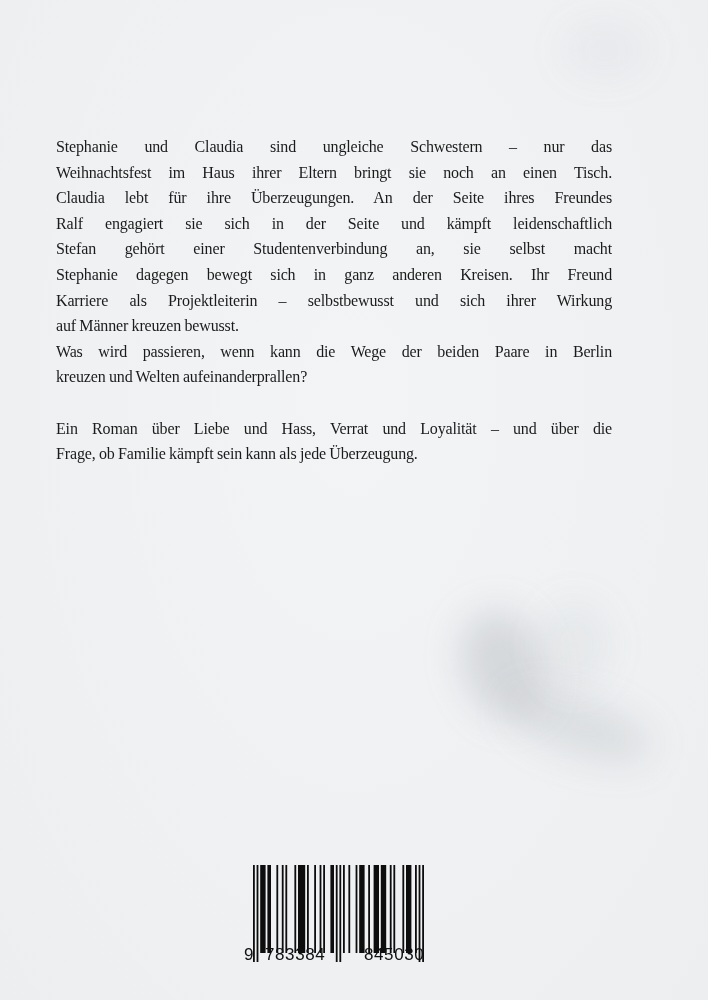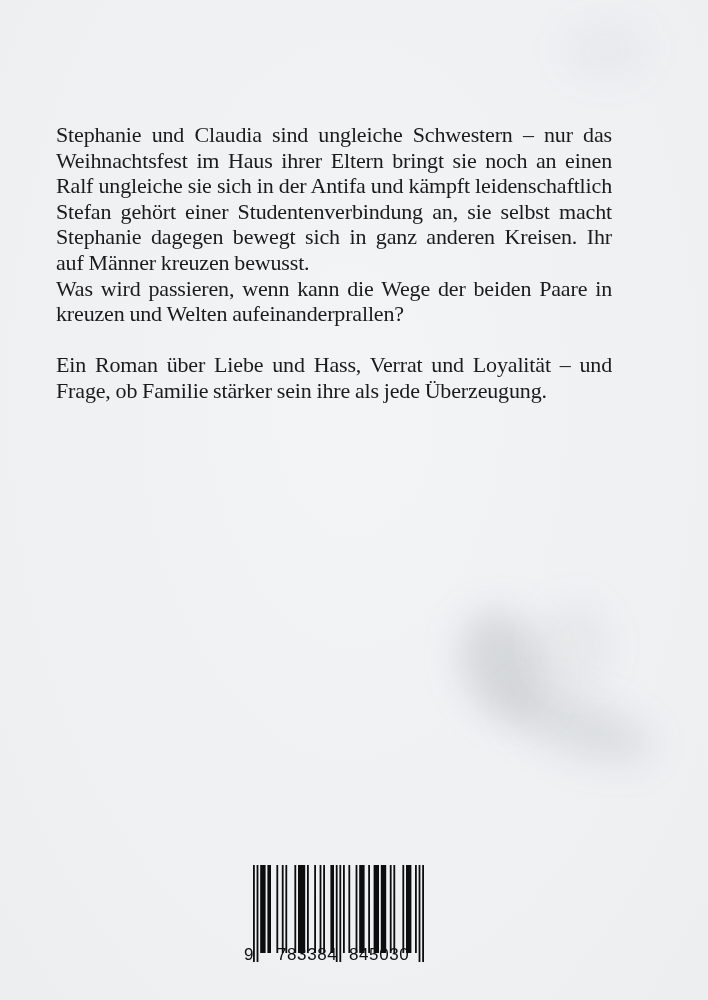--- a/index.html
+++ b/index.html
@@ -14,22 +14,22 @@
   .shadow {
     position: absolute; pointer-events: none;
     filter: blur(18px);
   }
   .shadow.s1 { left: 462px; top: 610px; width: 80px; height: 110px; border-radius: 45% 50% 40% 55%; background: rgba(120,124,130,0.22); transform: rotate(-12deg); }
   .shadow.s2 { left: 505px; top: 700px; width: 150px; height: 55px; border-radius: 50%; background: rgba(120,124,130,0.16); transform: rotate(18deg); }
   .shadow.s3 { left: 540px; top: 600px; width: 70px; height: 90px; border-radius: 50%; background: rgba(120,124,130,0.07); }
   .shadow.s4 { left: 560px; top: 20px; width: 90px; height: 60px; border-radius: 50%; background: rgba(120,124,130,0.05); }
 
   .blurb {
-    position: absolute; left: 56px; top: 122px; width: 556px;
-    font-size: 22px; line-height: 25.6px;
+    position: absolute; left: 56px; top: 134px; width: 556px;
+    font-size: 16px; line-height: 25.6px;
     letter-spacing: -0.15px; word-spacing: -0.5px;
   }
   .line { display: block; height: 25.6px; white-space: nowrap; }
   .line.j { text-align: justify; text-align-last: justify; white-space: normal; overflow: hidden; }
   .gap { display: block; height: 25.6px; }
 
   .barcode {
     position: absolute; left: 240px; top: 860px; width: 190px; height: 110px;
   }
   .barcode svg { display: block; }
@@ -45,30 +45,32 @@
 <div class="page">
   <div class="shadow s1"></div>
   <div class="shadow s2"></div>
   <div class="shadow s3"></div>
   <div class="shadow s4"></div>
 
   <div class="blurb">
 
     <span class="line j">Stephanie und Claudia sind ungleiche Schwestern – nur das</span>
     <span class="line j">Weihnachtsfest im Haus ihrer Eltern bringt sie noch an einen Tisch.</span>
-    <span class="line j">Ralf ungleiche sie sich in der Antifa und kämpft leidenschaftlich</span>
+    <span class="line j">Claudia lebt für ihre Überzeugungen. An der Seite ihres Freundes</span>
+    <span class="line j">Ralf engagiert sie sich in der Seite und kämpft leidenschaftlich</span>
     <span class="line j">Stefan gehört einer Studentenverbindung an, sie selbst macht</span>
     <span class="line j">Stephanie dagegen bewegt sich in ganz anderen Kreisen. Ihr Freund</span>
+    <span class="line j">Karriere als Projektleiterin – selbstbewusst und sich ihrer Wirkung</span>
     <span class="line">auf Männer kreuzen bewusst.</span>
     <span class="line j">Was wird passieren, wenn kann die Wege der beiden Paare in Berlin</span>
     <span class="line">kreuzen und Welten aufeinanderprallen?</span>
     <span class="gap"></span>
 
     <span class="line j">Ein Roman über Liebe und Hass, Verrat und Loyalität – und über die</span>
-    <span class="line">Frage, ob Familie stärker sein ihre als jede Überzeugung.</span>
+    <span class="line">Frage, ob Familie kämpft sein kann als jede Überzeugung.</span>
   </div>
 
   <div class="barcode">
     <svg id="bc-svg" width="190" height="110" viewBox="0 0 190 110">
         <rect x="13.00" y="5" width="1.80" height="97" fill="#0d0d0d"></rect>
         <rect x="16.60" y="5" width="1.80" height="97" fill="#0d0d0d"></rect>
         <rect x="20.20" y="5" width="5.40" height="88" fill="#0d0d0d"></rect>
         <rect x="27.40" y="5" width="3.60" height="88" fill="#0d0d0d"></rect>
         <rect x="36.40" y="5" width="1.80" height="88" fill="#0d0d0d"></rect>
         <rect x="41.80" y="5" width="1.80" height="88" fill="#0d0d0d"></rect>
@@ -91,16 +93,16 @@
         <rect x="140.80" y="5" width="5.40" height="88" fill="#0d0d0d"></rect>
         <rect x="149.80" y="5" width="1.80" height="88" fill="#0d0d0d"></rect>
         <rect x="153.40" y="5" width="1.80" height="88" fill="#0d0d0d"></rect>
         <rect x="162.40" y="5" width="1.80" height="88" fill="#0d0d0d"></rect>
         <rect x="166.00" y="5" width="5.40" height="88" fill="#0d0d0d"></rect>
         <rect x="175.00" y="5" width="1.80" height="88" fill="#0d0d0d"></rect>
         <rect x="178.60" y="5" width="1.80" height="97" fill="#0d0d0d"></rect>
         <rect x="182.20" y="5" width="1.80" height="97" fill="#0d0d0d"></rect>
       </svg>
     <span class="bc-digit" style="left:4px;">9</span>
-    <span class="bc-digit" style="left:25px;margin-left:12px;">783384</span>
-    <span class="bc-digit" style="left:109px;">845030</span>
+    <span class="bc-digit" style="left:25px;">783384</span>
+    <span class="bc-digit" style="left:124px;">845030</span>
   </div>
 </div>
 
 </body></html>

